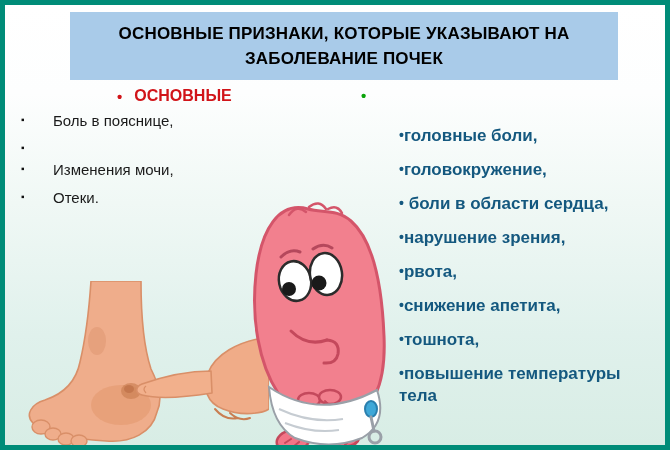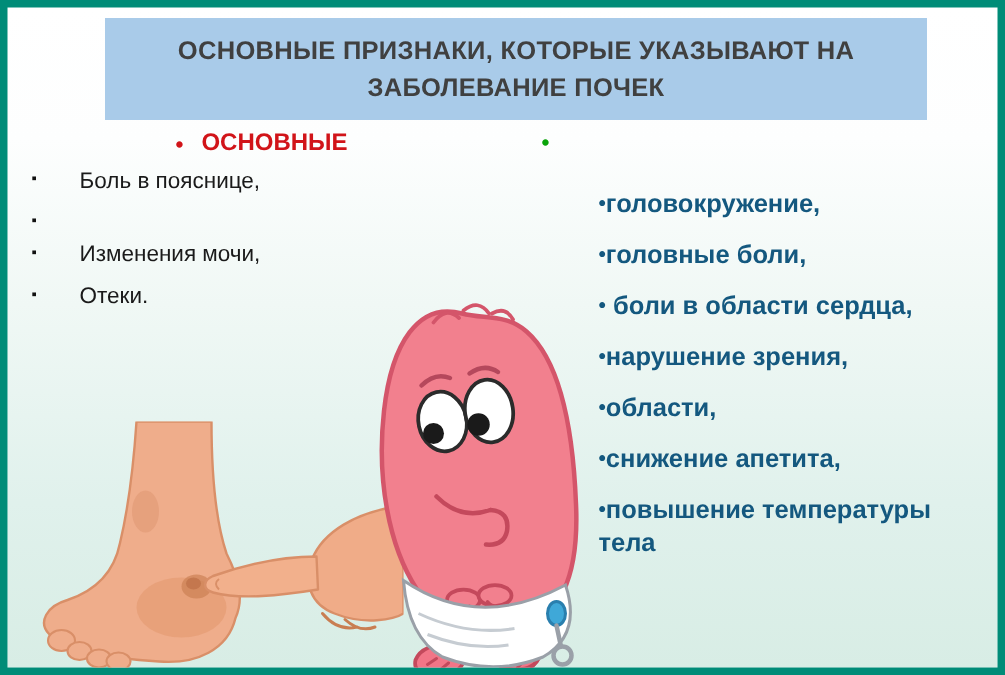--- a/index.html
+++ b/index.html
@@ -17,21 +17,21 @@
   }
   
   .header-box {
     position: absolute; left: 65px; top: 7px;
     width: 548px; height: 68px;
     background: #A9CBE9;
     display: flex; align-items: center; justify-content: center;
     padding: 0 12px;
   }
   .header-title {
-    color: #404040;
+    color: #000000;
     font-size: 17px; font-weight: bold;
     text-align: center; line-height: 25px;
     letter-spacing: 0.2px;
   }
   
   .col-left {
     position: absolute; left: 8px; top: 82px;
     width: 330px; z-index: 3;
   }
   .col-heading {
@@ -101,26 +101,27 @@
         <span class="p-text">Отеки.</span>
       </li>
     </ul>
   </div>
 
   <div class="col-right">
     <div class="col-heading secondary">
       <span class="dot">•</span>
     </div>
     <div class="s-list">
+      <div class="s-item"><span class="s-dot">•</span><span>головные боли,</span></div>
       <div class="s-item"><span class="s-dot">•</span><span>головокружение,</span></div>
-      <div class="s-item"><span class="s-dot">•</span><span>головные боли,</span></div>
       <div class="s-item"><span class="s-dot">•</span><span> боли в области сердца,</span></div>
       <div class="s-item"><span class="s-dot">•</span><span>нарушение зрения,</span></div>
-      <div class="s-item"><span class="s-dot">•</span><span>области,</span></div>
+      <div class="s-item"><span class="s-dot">•</span><span>рвота,</span></div>
       <div class="s-item"><span class="s-dot">•</span><span>снижение апетита,</span></div>
+      <div class="s-item"><span class="s-dot">•</span><span>тошнота,</span></div>
       <div class="s-item"><span class="s-dot">•</span><span>повышение  температуры тела</span></div>
     </div>
   </div>
 
   <div class="kidney-wrap">
     <svg width="166" height="253" viewBox="0 0 166 253">
 
       <path d="M70,232 q-22,0 -26,11 q-2,9 11,10 q18,1 21,-9 z" fill="#F27587" stroke="#C4495C" stroke-width="2.5" stroke-linejoin="round"></path>
       <path d="M96,234 q-3,13 11,15 q16,2 20,-9 q2,-11 -13,-11 z" fill="#F27587" stroke="#C4495C" stroke-width="2.5" stroke-linejoin="round"></path>
       <path d="M52,246 l6,-4 M60,250 l6,-5" stroke="#C4495C" stroke-width="2" fill="none" stroke-linecap="round"></path>

